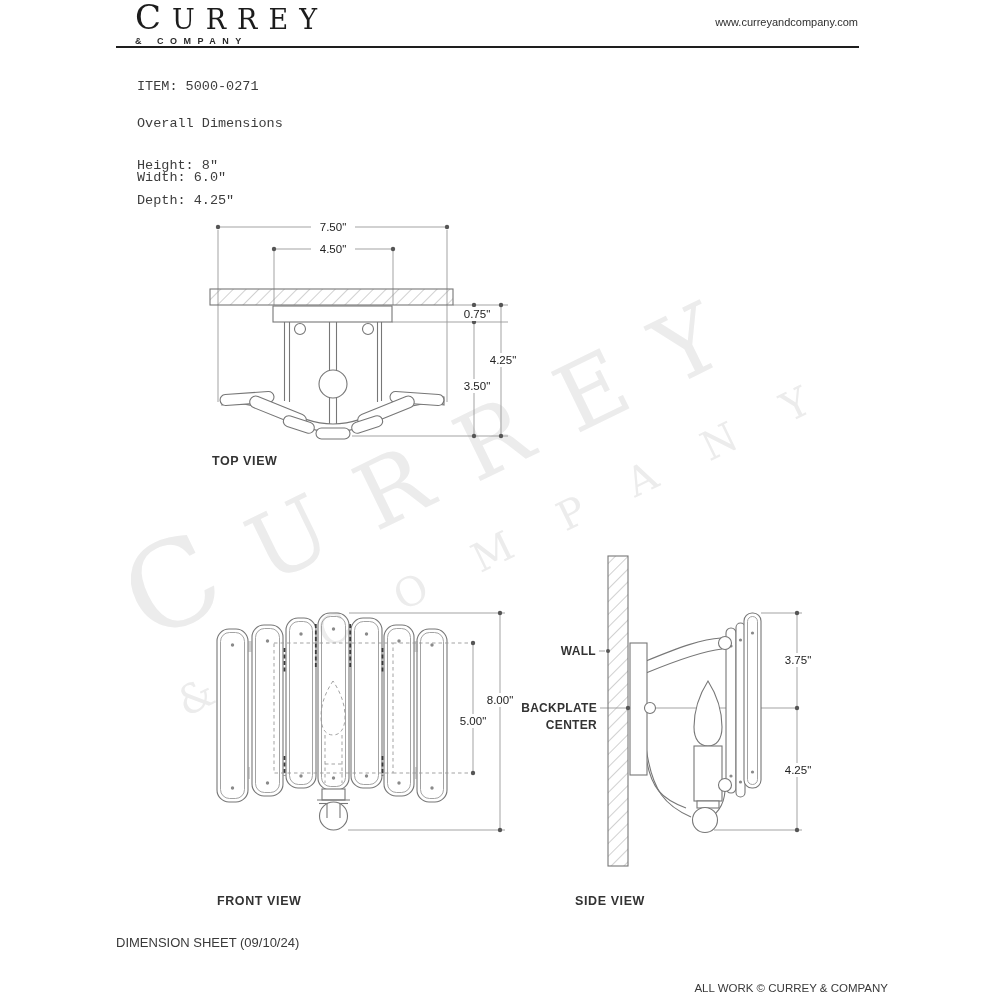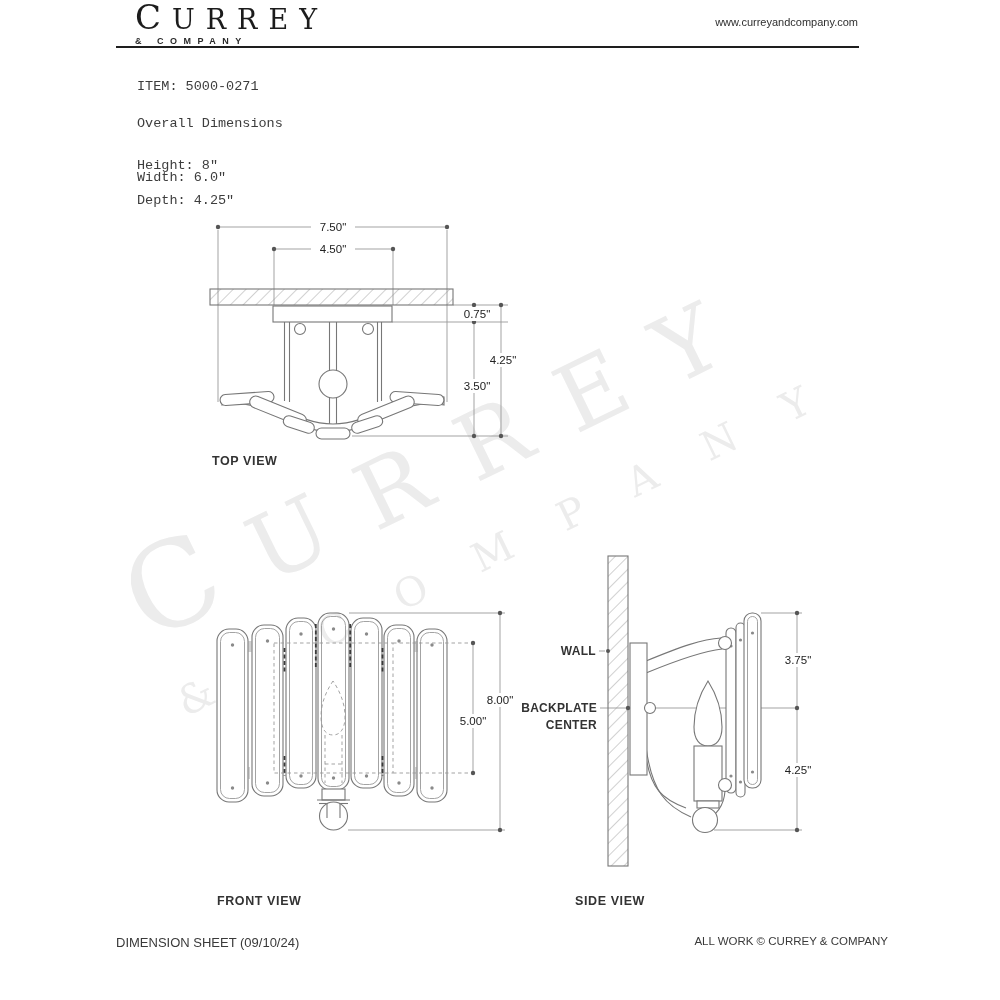--- a/index.html
+++ b/index.html
@@ -34,21 +34,21 @@
   .ln{stroke:#777;stroke-width:1.1;fill:none;}
   .lnw{stroke:#777;stroke-width:1.1;fill:#fff;}
   .thin{stroke:#999;stroke-width:.9;fill:none;}
   .dash{stroke:#999;stroke-width:.9;fill:none;stroke-dasharray:3.5 3;}
   .dark{stroke:#3a3a3a;stroke-width:1.8;fill:none;stroke-dasharray:4 2.5;}
   .dot{fill:#555;}
   .rivet{fill:#8a8a8a;}
   .ko{fill:#fff;}
   
   .foot-l{position:absolute;left:116px;top:935px;font-size:13px;color:#3a3a3a;}
-  .foot-r{position:absolute;right:112px;top:935px;font-size:11.5px;color:#3a3a3a;}
+  .foot-r{position:absolute;right:112px;top:982px;font-size:11.5px;color:#3a3a3a;}
 </style>
 </head>
 <body>
 
 <div class="sheet">
 
   <div class="watermark">
     <div class="wm1">CURREY</div>
     <div class="wm2">&amp; COMPANY</div>
   </div>

